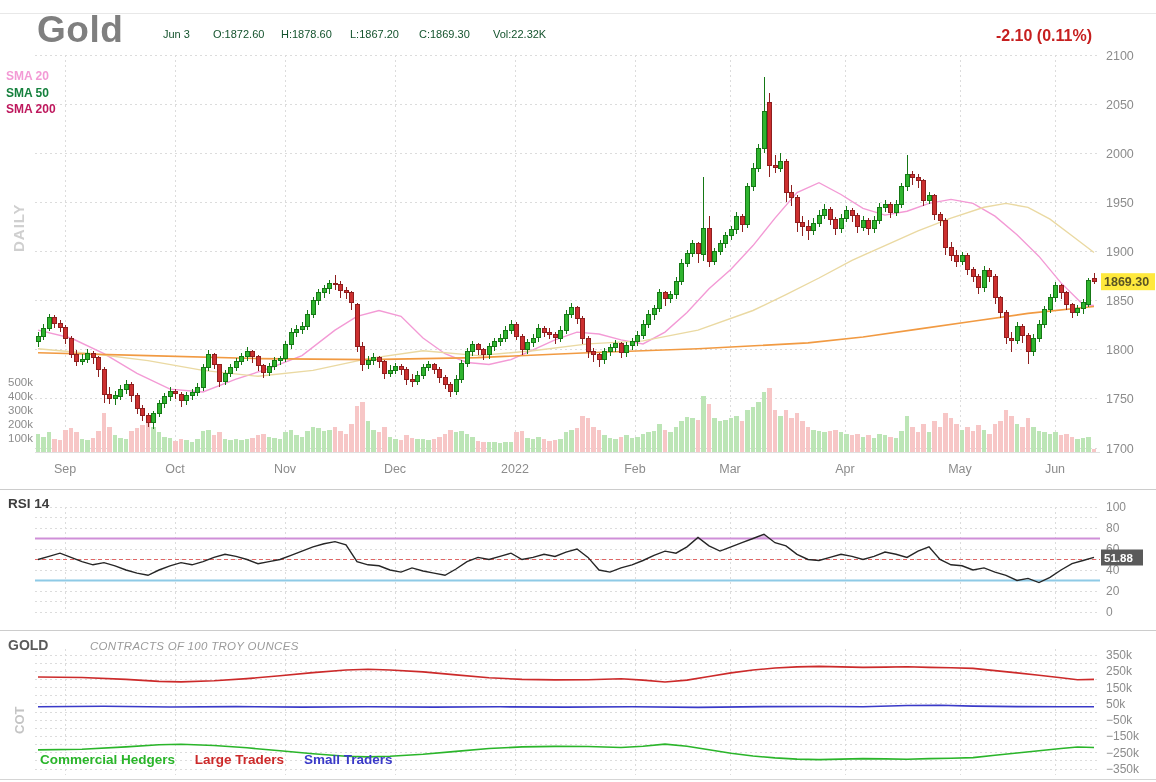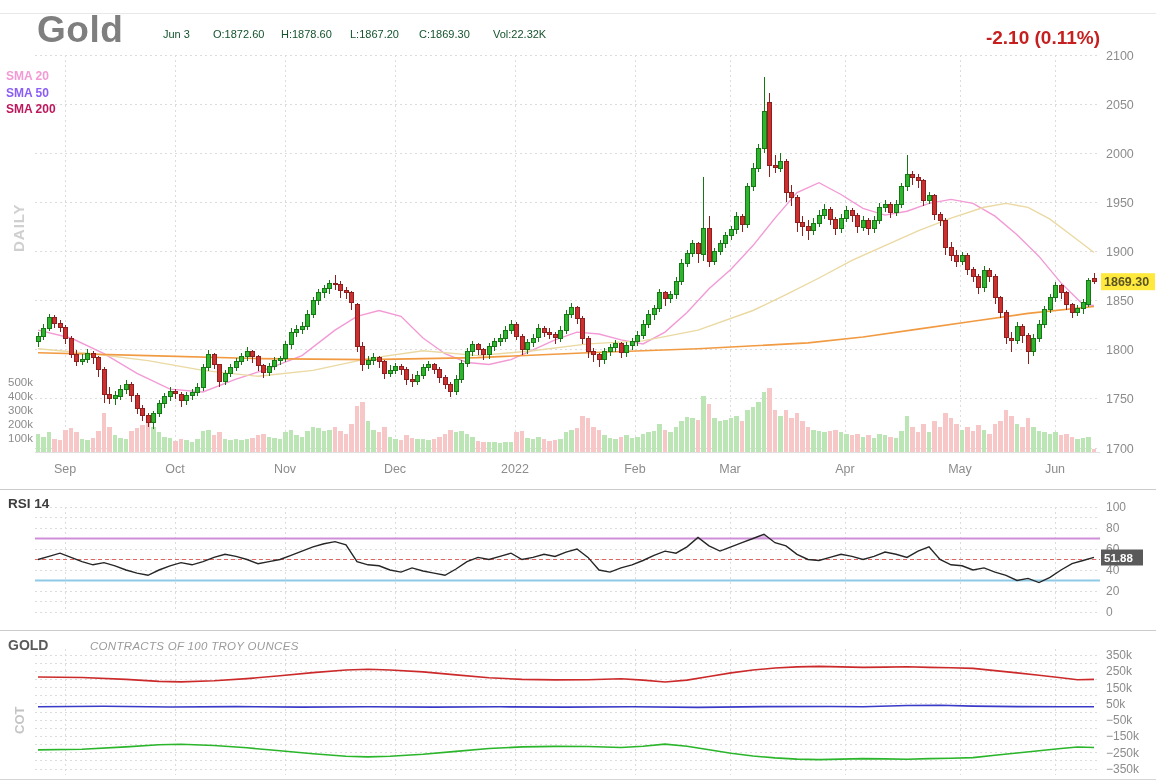--- a/index.html
+++ b/index.html
@@ -3,21 +3,21 @@
 <meta charset="utf-8">
 <style>
   html,body{margin:0;padding:0;background:#fff;}
   .app{position:relative;width:1156px;height:782px;background:#fff;overflow:hidden;
        font-family:"Liberation Sans","DejaVu Sans",sans-serif;}
   svg{position:absolute;left:0;top:0;}
   svg text{font-family:"Liberation Sans","DejaVu Sans",sans-serif;}
   .abs{position:absolute;white-space:nowrap;}
   .title{left:37px;top:9px;font-size:37px;font-weight:bold;color:#7f7f7f;letter-spacing:0.5px;}
   .q{top:28px;font-size:11px;color:#14532d;}
-  .chg{right:56px;top:27px;font-size:19px;font-weight:bold;}
+  .chg{right:64px;top:27px;font-size:16px;font-weight:bold;}
   .sma-legend{left:6px;top:56px;font-size:12px;font-weight:bold;line-height:16.5px;margin-top:12px;}
   .vlabel{color:#cfcfcf;font-weight:bold;transform:rotate(-90deg);transform-origin:left top;}
   .daily{left:10px;top:252px;font-size:15px;letter-spacing:1px;}
   .cotrot{left:12px;top:734px;font-size:13px;color:#c4c4c4;}
   .rsi-title{left:8px;top:496px;font-size:13.5px;font-weight:bold;color:#3d3d3d;}
   .cot-sym{left:8px;top:637px;font-size:14px;font-weight:bold;color:#5a5a5a;}
   .cot-desc{left:90px;top:640px;font-size:11.5px;color:#9a9a9a;letter-spacing:0.3px;font-style:italic;}
   .cot-legend{left:40px;top:752px;font-size:13.5px;font-weight:600;}
   .cot-legend span{margin-right:16px;}
 </style>
@@ -757,23 +757,28 @@
   <div class="abs q" style="left:163px">Jun 3</div>
   <div class="abs q" style="left:213px">O:1872.60</div>
   <div class="abs q" style="left:281px">H:1878.60</div>
   <div class="abs q" style="left:350px">L:1867.20</div>
   <div class="abs q" style="left:419px">C:1869.30</div>
   <div class="abs q" style="left:493px">Vol:22.32K</div>
   <div class="abs chg" style="color: rgb(198, 31, 31);">-2.10 (0.11%)</div>
 
   <div class="abs sma-legend">
     <div style="color: rgb(243, 154, 213);">SMA 20</div>
-    <div style="color: #8b5cf6;">SMA 50</div>
+    <div style="color: #15803d;">SMA 50</div>
     <div style="color: #be185d;">SMA 200</div>
   </div>
 
   <div class="abs vlabel daily">DAILY</div>
   <div class="abs rsi-title">RSI 14</div>
   <div class="abs cot-sym">GOLD</div>
   <div class="abs cot-desc">CONTRACTS OF 100 TROY OUNCES</div>
   <div class="abs vlabel cotrot">COT</div>
 
+  <div class="abs cot-legend">
+    <span style="color: rgb(42, 181, 42);">Commercial Hedgers</span>
+    <span style="color: rgb(204, 42, 42);">Large Traders</span>
+    <span style="color: rgb(58, 58, 200);">Small Traders</span>
+  </div>
 </div>
 
 </body></html>

